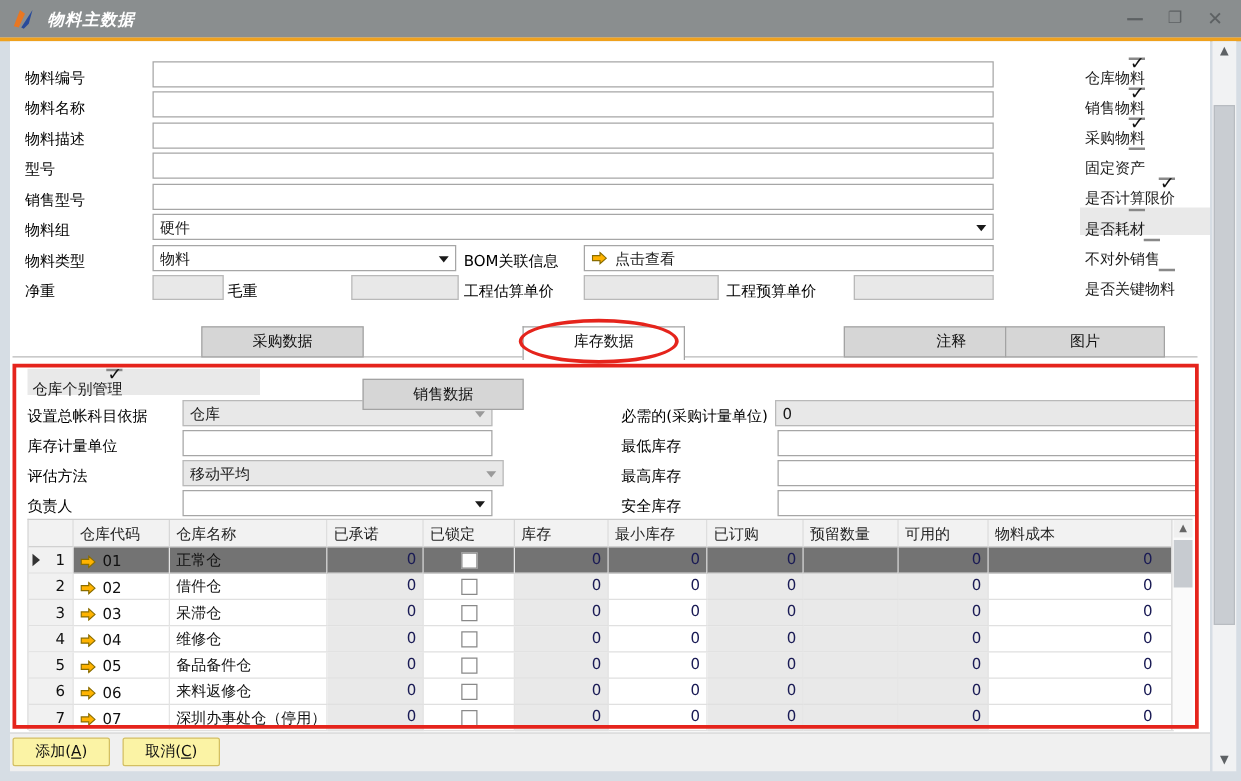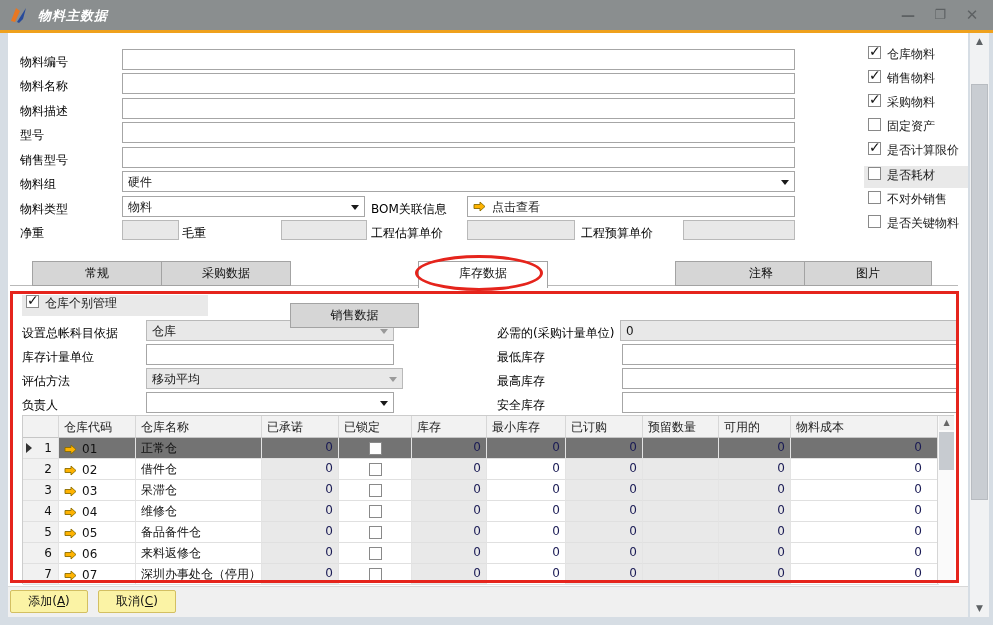--- a/index.html
+++ b/index.html
@@ -21,21 +21,21 @@
   
   .flabel { position:absolute; font-size:12px; color:#000; white-space:nowrap; }
   .inp { position:absolute; height:21px; background:#fff; border:1px solid #a6a6a6; padding:2px 5px; font-size:12px; line-height:16px; white-space:nowrap; overflow:hidden; }
   .inp.dis { background:#e8e8e8; border-color:#b9b9b9; color:#1a1a1a; }
   .dd-arrow { position:absolute; right:5px; top:8px; width:0; height:0; border-left:4px solid transparent; border-right:4px solid transparent; border-top:5px solid #1a1a1a; }
   .dd-arrow.gray { border-top-color:#9a9a9a; }
 
   
   .cbx { display:inline-block; width:13px; height:13px; background:#fff; border:1px solid #898989; position:relative; vertical-align:middle; }
   .cbx.on::after { content:"✓"; position:absolute; left:0px; top:-4px; font-size:14px; font-weight:bold; color:#111; }
-  .cbrow { position:absolute; display:flex; align-items:flex-start; gap:6px; height:20px; }
+  .cbrow { position:absolute; display:flex; align-items:flex-end; gap:6px; height:20px;flex-direction:column; }
   .cbrow .cblabel { white-space:nowrap; }
   .hl-band { position:absolute; background:#e9e9e9; }
 
   
   .larrow { display:inline-block; width:13px; height:11px; flex:0 0 13px; }
 
   
   .tab { position:absolute; top:261px; height:25px; background:#d6d6d6; border:1px solid #a3a3a3; text-align:center; line-height:23px; font-size:12px; color:#111; z-index:2; }
   .tab.active { background:#ffffff; border-bottom:none; height:27px; z-index:5; }
   .tabline { position:absolute; left:10px; top:285px; width:948px; height:1px; background:#b9b9b9; z-index:1; }
@@ -164,21 +164,20 @@
   <div class="cbrow" style="left:868px; top:191px;">
       <span class="cbx"></span>
       <span class="cblabel">不对外销售</span>
     </div>
   <div class="cbrow" style="left:868px; top:215px;">
       <span class="cbx"></span>
       <span class="cblabel">是否关键物料</span>
     </div>
 
   <div class="tabline"></div>
-  <div class="tab" style="left:32px;  width:130px;">常规</div>
   <div class="tab" style="left:161px; width:130px;">采购数据</div>
   <div class="tab" style="left:290px; width:129px;margin-top:42px;">销售数据</div>
   <div class="tab active" style="left:418px; width:130px;">库存数据</div>
   <div class="tab" style="left:675px; width:130px;padding-left:42px;">注释</div>
   <div class="tab" style="left:804px; width:128px;">图片</div>
 
   <div class="hl-band" style="left:22px; top:295px; width:186px; height:21px;"></div>
   <div class="cbrow" style="left:26px; top:295px;">
     <span class="cbx on"></span>
     <span class="cblabel">仓库个别管理</span>

